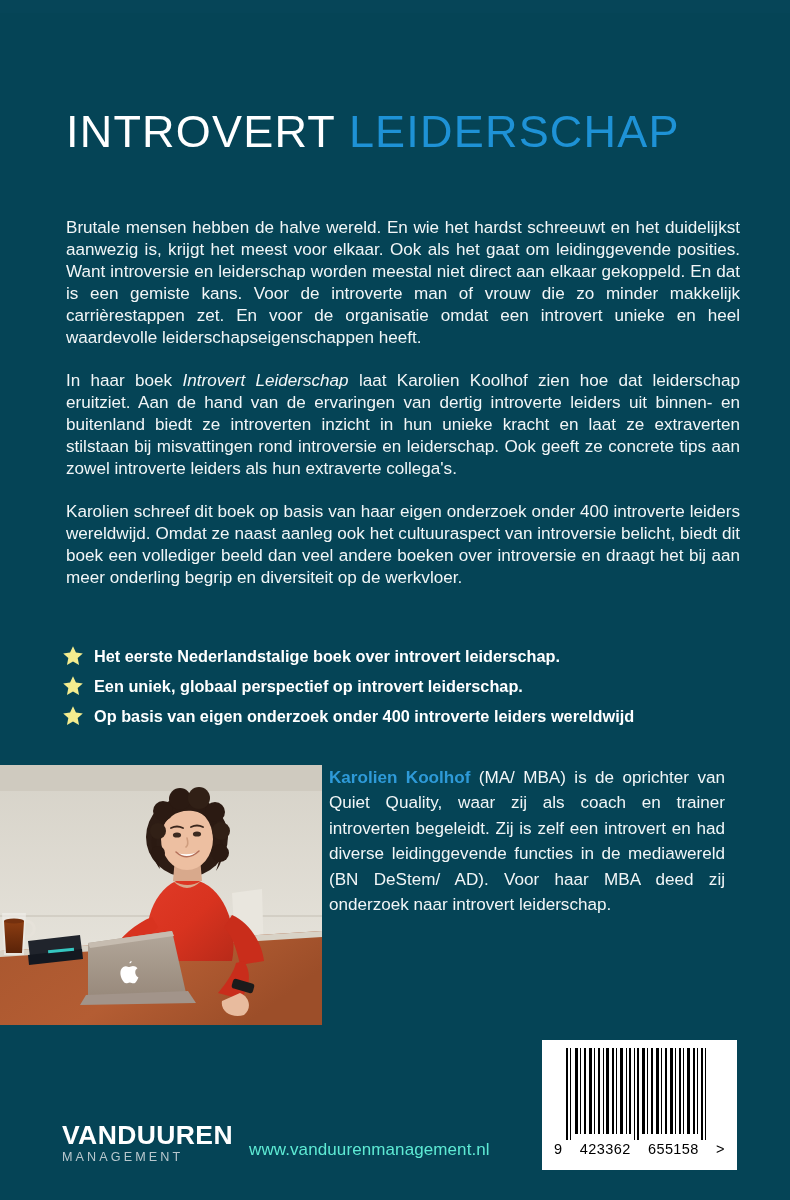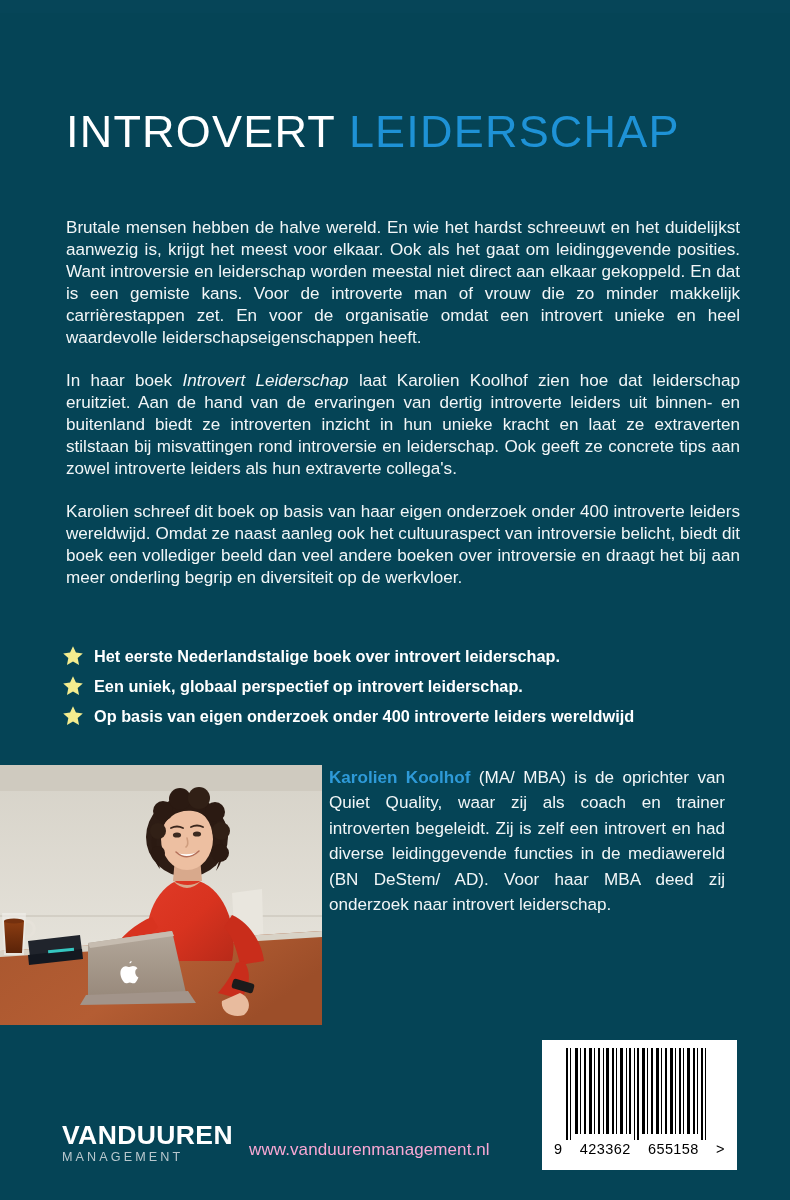--- a/index.html
+++ b/index.html
@@ -137,21 +137,21 @@
     letter-spacing: 3.1px;
     line-height: 14px;
     margin-top: 1px;
     white-space: nowrap;
   }
 
   .website {
     position: absolute;
     left: 249px;
     top: 1127px;
-    color: #f9a8d4;
+    color: #5eead4;
     font-size: 17px;
     letter-spacing: 0.1px;
     white-space: nowrap;
   }
 
   
   .barcode-box {
     position: absolute;
     left: 542px;
     top: 1027px;

